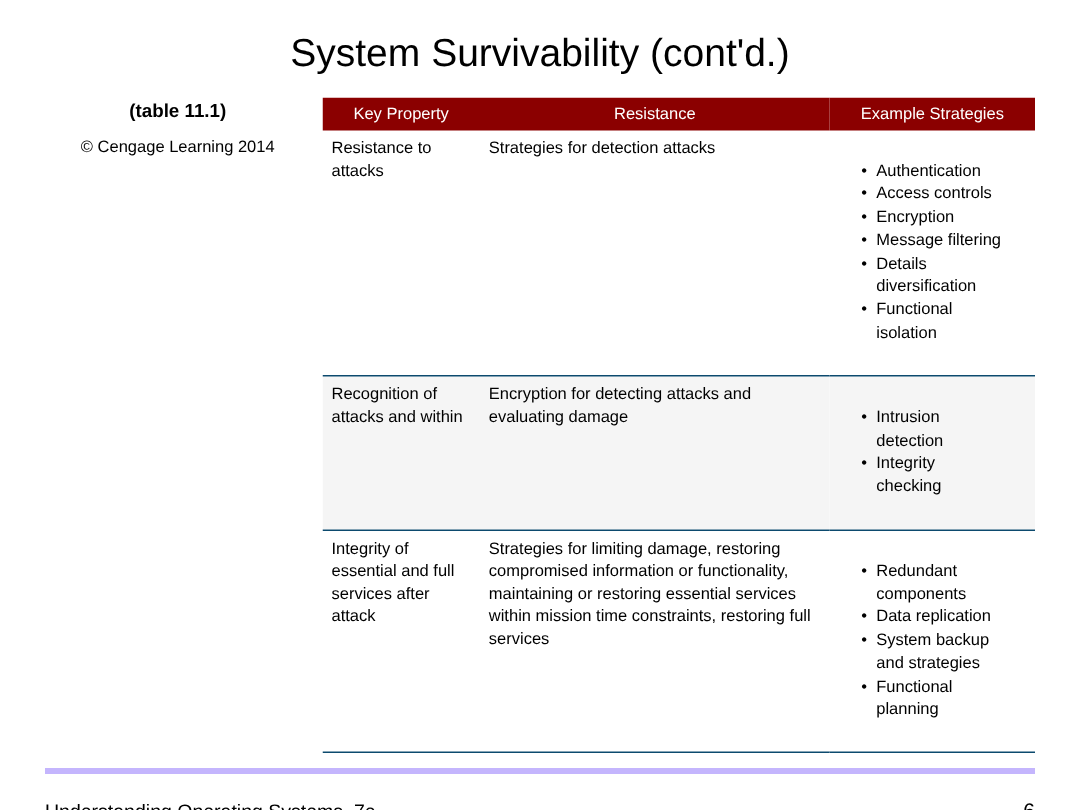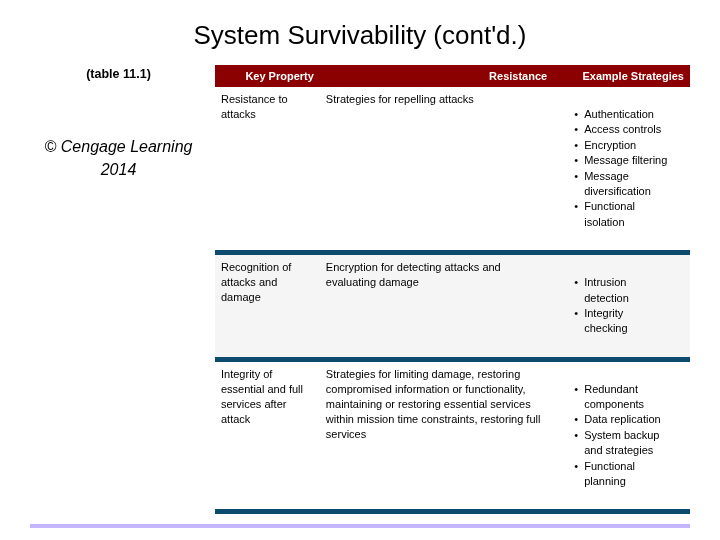--- a/index.html
+++ b/index.html
@@ -35,53 +35,51 @@
       width: 185px;
       min-width: 185px;
       font-size: 12.5px;
       text-align: center;
       line-height: 1.45;
       color: #000;
       padding-right: 8px;
       display: flex;
       flex-direction: column;
       align-items: center;
-      gap: 45px;
     }
     .left-sidebar .table-ref {
       font-weight: bold;
     }
     .left-sidebar .copyright {
       margin-top: 8px;
-      font-style: italic;
-      font-size: 16px;
+      font-size: 11px;
       line-height: 1.4;
     }
     .table-wrapper {
       flex: 1;
       overflow: hidden;
     }
     table {
       width: 100%;
       border-collapse: collapse;
       font-size: 11px;
       color: #000;
     }
     thead tr {
       background-color: #8b0000;
       color: #ffffff;
     }
     thead th {
       padding: 5px 6px;
-      font-weight: bold;
-      text-align: right;
+      font-weight: normal;
+      text-align: center;
       font-size: 11px;
     }
     tbody tr {
-      border-bottom: 5px solid #0c4a6e;
+      border-bottom: 1px solid #0c4a6e;
     }
     tbody tr:nth-child(even) {
       background: #f5f5f5;
     }
     tbody td {
       padding: 5px 6px;
       vertical-align: top;
       line-height: 1.38;
       font-size: 11px;
     }
@@ -134,34 +132,34 @@
         <thead>
           <tr>
             <th>Key Property</th>
             <th>Resistance</th>
             <th>Example Strategies</th>
           </tr>
         </thead>
         <tbody id="table-body">
         <tr>
               <td>Resistance to attacks</td>
-              <td>Strategies for repelling attacks</td>
+              <td>Strategies for detection attacks</td>
               <td>
                 <ul class="bullet-list">
                   <li>Authentication</li>
                   <li>Access controls</li>
                   <li>Encryption</li>
                   <li>Message filtering</li>
-                  <li>Message diversification</li>
+                  <li>Details diversification</li>
                   <li>Functional isolation</li>
                 </ul>
               </td>
             </tr>
             <tr>
-              <td>Recognition of attacks and damage</td>
+              <td>Recognition of attacks and within</td>
               <td>Encryption for detecting attacks and evaluating damage</td>
               <td>
                 <ul class="bullet-list">
                   <li>Intrusion detection</li>
                   <li>Integrity checking</li>
                 </ul>
               </td>
             </tr>
             <tr>
               <td>Integrity of essential and full services after attack</td>

